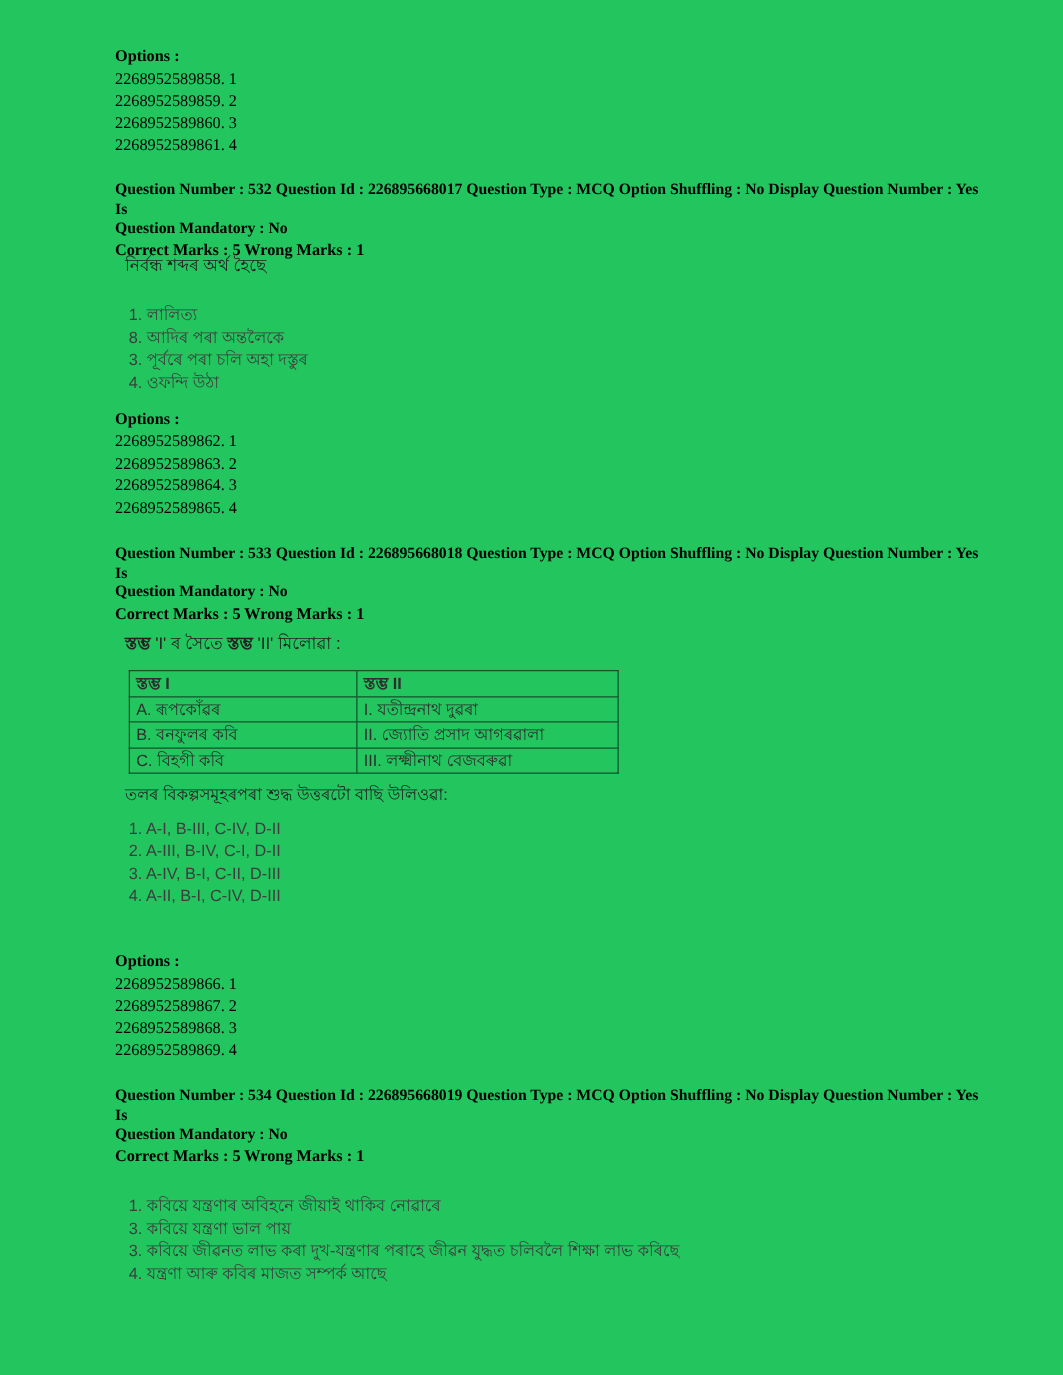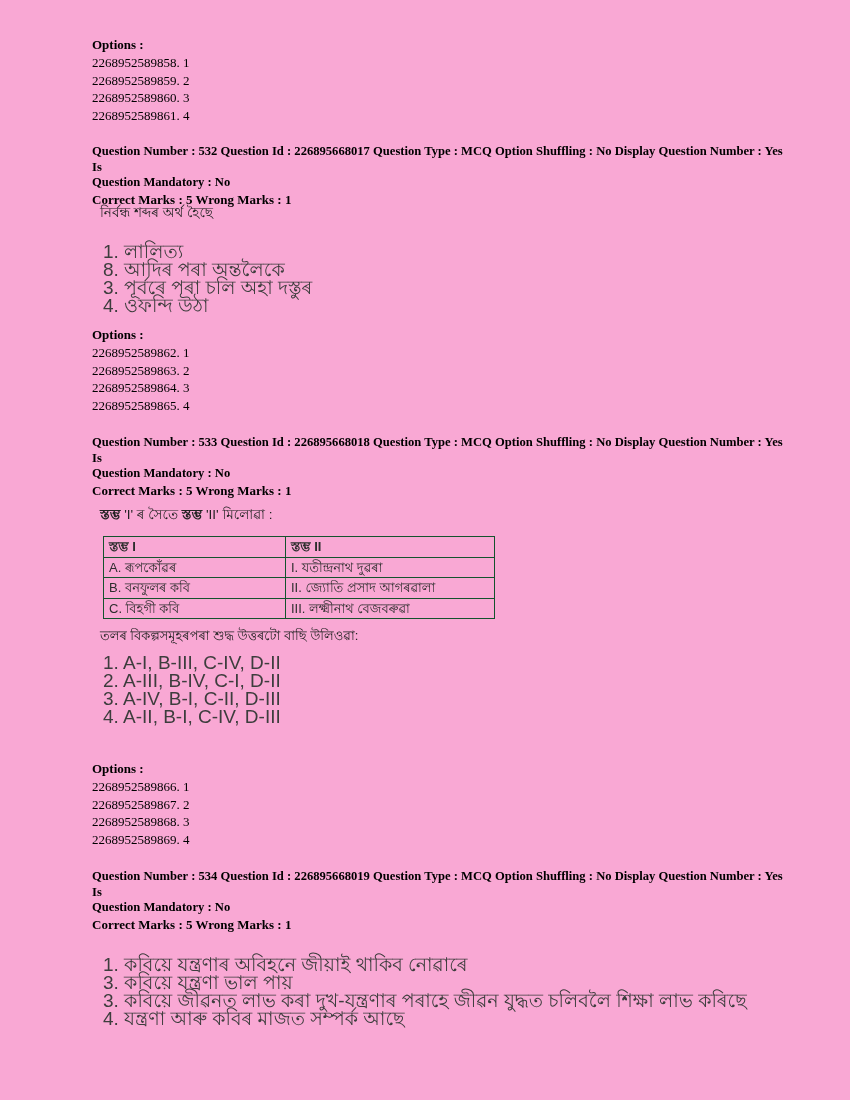--- a/index.html
+++ b/index.html
@@ -1,37 +1,37 @@
 <!DOCTYPE html>
 <html><head>
 <meta charset="utf-8">
 <style>
   html,body { margin:0; padding:0; background:#ffffff; }
   .page {
     position:relative;
     width:850px;
     height:1100px;
-    background:#f9a8d4;
+    background:#22c55e;
     font-family:"Liberation Serif", serif;
     color:#000000;
     overflow:hidden;
   }
   .sec { position:absolute; left:92px; }
 
   
   .opt-label { font-weight:bold; font-size:13px; line-height:17.8px; }
   .opt-id    { font-size:13px;  line-height:17.8px; }
   .qheader   { font-weight:bold; font-size:12.6px; line-height:15.5px; width:700px; }
   .marks     { font-weight:bold; font-size:13px; line-height:15.5px; margin-top:1px; }
 
   
   .body-asm  { font-family:"Liberation Sans","DejaVu Sans",sans-serif; color:#2e2e2e; }
   .qtext     { font-size:13.5px; line-height:18px; margin-left:8px; color:#222222; }
   .qtext b   { font-weight:bold; }
-  .choices   { margin-left:11px; font-size:19px; line-height:18px; color:#3d3d3d; }
+  .choices   { margin-left:11px; font-size:13px; line-height:18px; color:#3d3d3d; }
   .choices div { white-space:nowrap; }
   .instruction { font-size:13px; line-height:18px; margin-left:8px; margin-top:8px; color:#222222; }
 
   
   .match-table { border-collapse:collapse; margin-left:11px; margin-top:12px; table-layout:fixed; }
   .match-table th, .match-table td {
     border:1px solid #14532d;
     font-size:13px;
     line-height:15px;
     padding:2px 5px;

